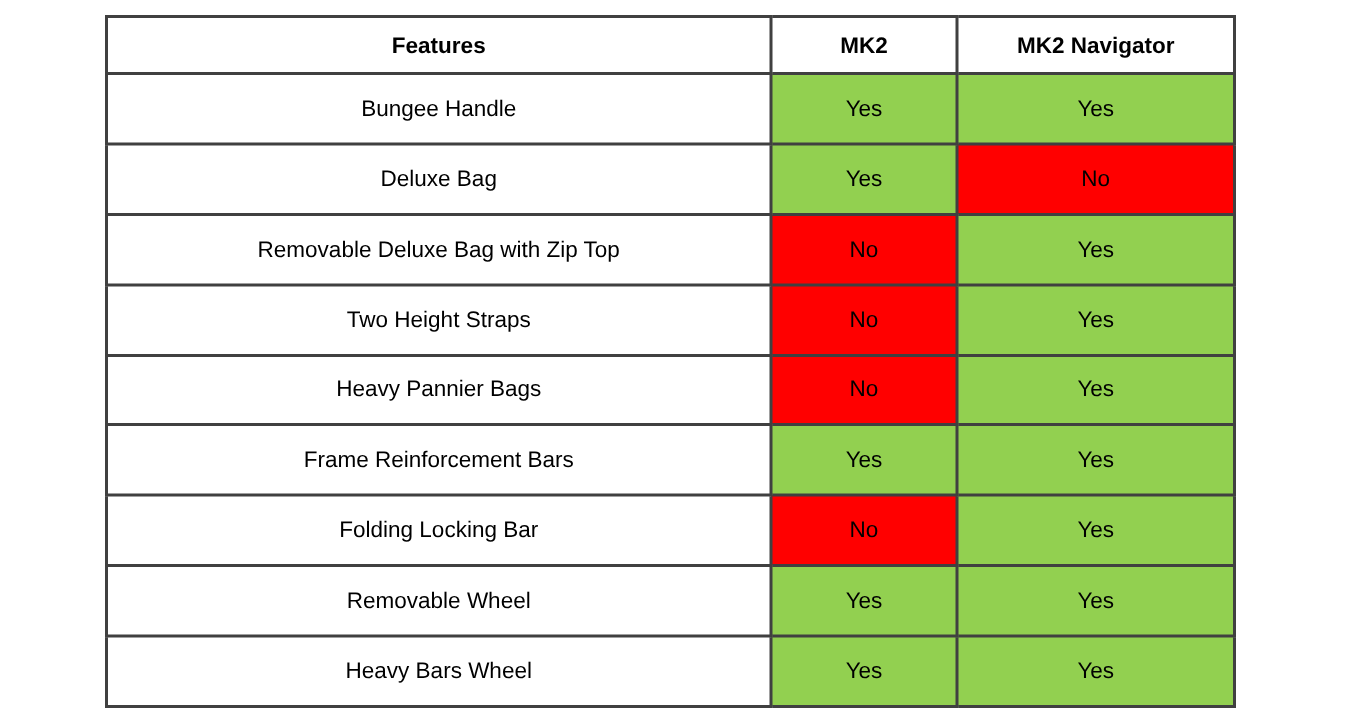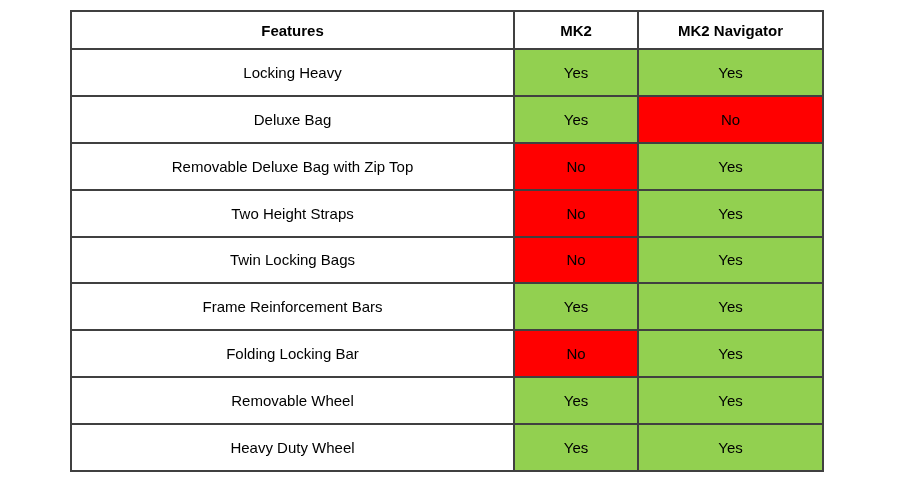--- a/index.html
+++ b/index.html
@@ -59,21 +59,21 @@
     </colgroup>
     <thead>
       <tr>
         <th>Features</th>
         <th>MK2</th>
         <th>MK2 Navigator</th>
       </tr>
     </thead>
     <tbody>
     <tr>
-      <td>Locking Heavy</td>
+      <td>Bungee Handle</td>
       <td style="background: rgb(146, 208, 80);">Yes</td>
       <td style="background: rgb(146, 208, 80);">Yes</td>
     </tr>
 
     <tr>
       <td>Deluxe Bag</td>
       <td style="background: rgb(146, 208, 80);">Yes</td>
       <td style="background: rgb(255, 0, 0);">No</td>
     </tr>
 
@@ -83,21 +83,21 @@
       <td style="background: rgb(146, 208, 80);">Yes</td>
     </tr>
 
     <tr>
       <td>Two Height Straps</td>
       <td style="background: rgb(255, 0, 0);">No</td>
       <td style="background: rgb(146, 208, 80);">Yes</td>
     </tr>
 
     <tr>
-      <td>Twin Locking Bags</td>
+      <td>Heavy Pannier Bags</td>
       <td style="background: rgb(255, 0, 0);">No</td>
       <td style="background: rgb(146, 208, 80);">Yes</td>
     </tr>
 
 
 
     <tr>
       <td>Frame Reinforcement Bars</td>
       <td style="background: rgb(146, 208, 80);">Yes</td>
       <td style="background: rgb(146, 208, 80);">Yes</td>
@@ -109,20 +109,20 @@
       <td style="background: rgb(146, 208, 80);">Yes</td>
     </tr>
 
     <tr>
       <td>Removable Wheel</td>
       <td style="background: rgb(146, 208, 80);">Yes</td>
       <td style="background: rgb(146, 208, 80);">Yes</td>
     </tr>
 
     <tr>
-      <td>Heavy Duty Wheel</td>
+      <td>Heavy Bars Wheel</td>
       <td style="background: rgb(146, 208, 80);">Yes</td>
       <td style="background: rgb(146, 208, 80);">Yes</td>
     </tr>
   </tbody>
   </table>
 
 </div>
 
 </body></html>

